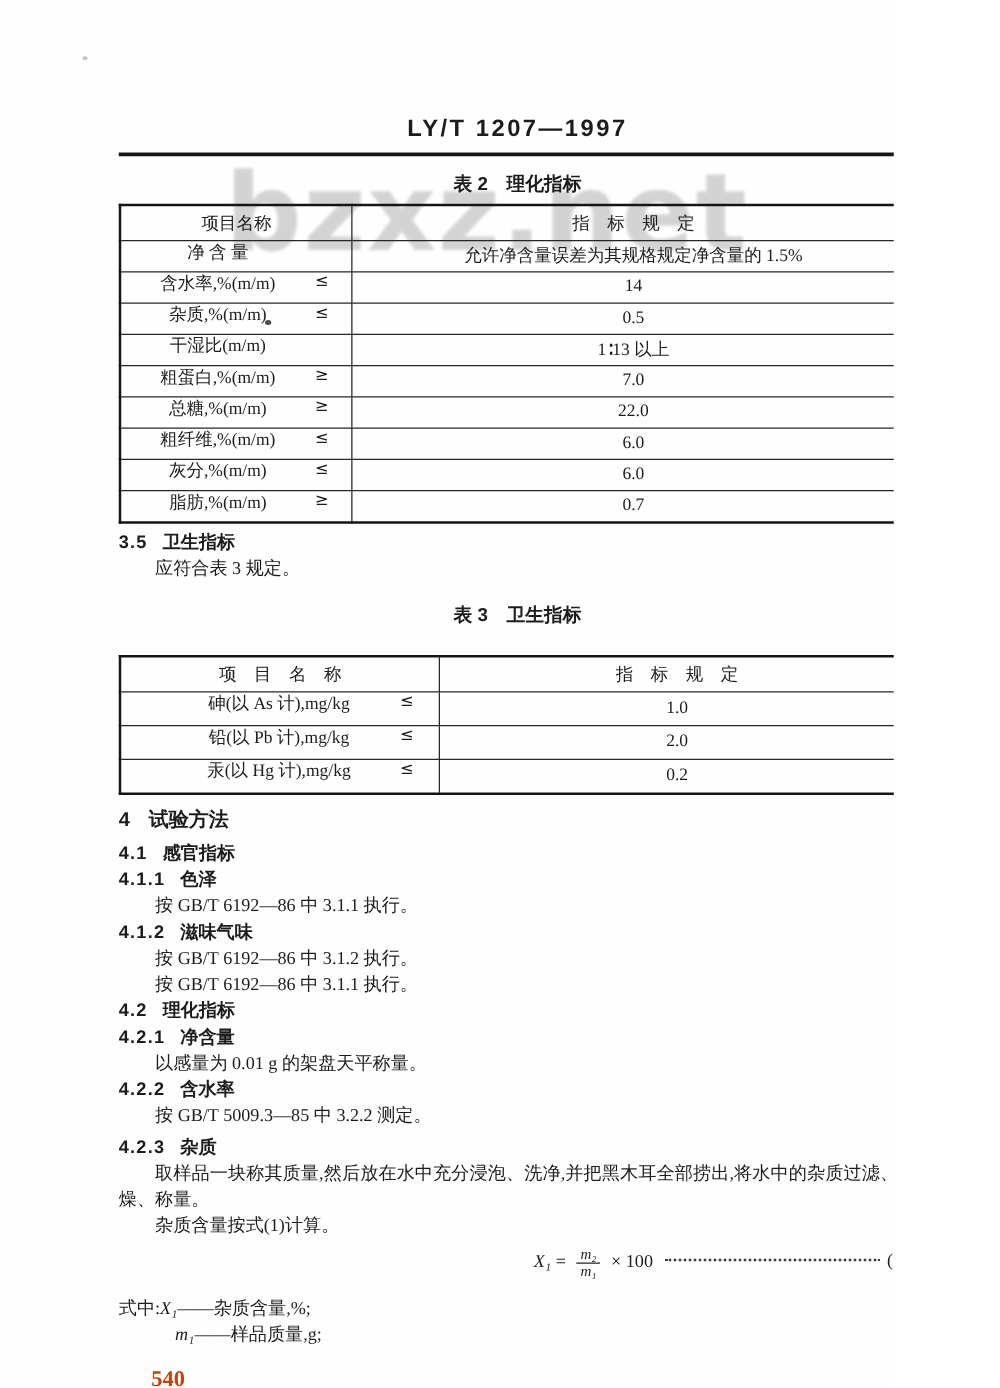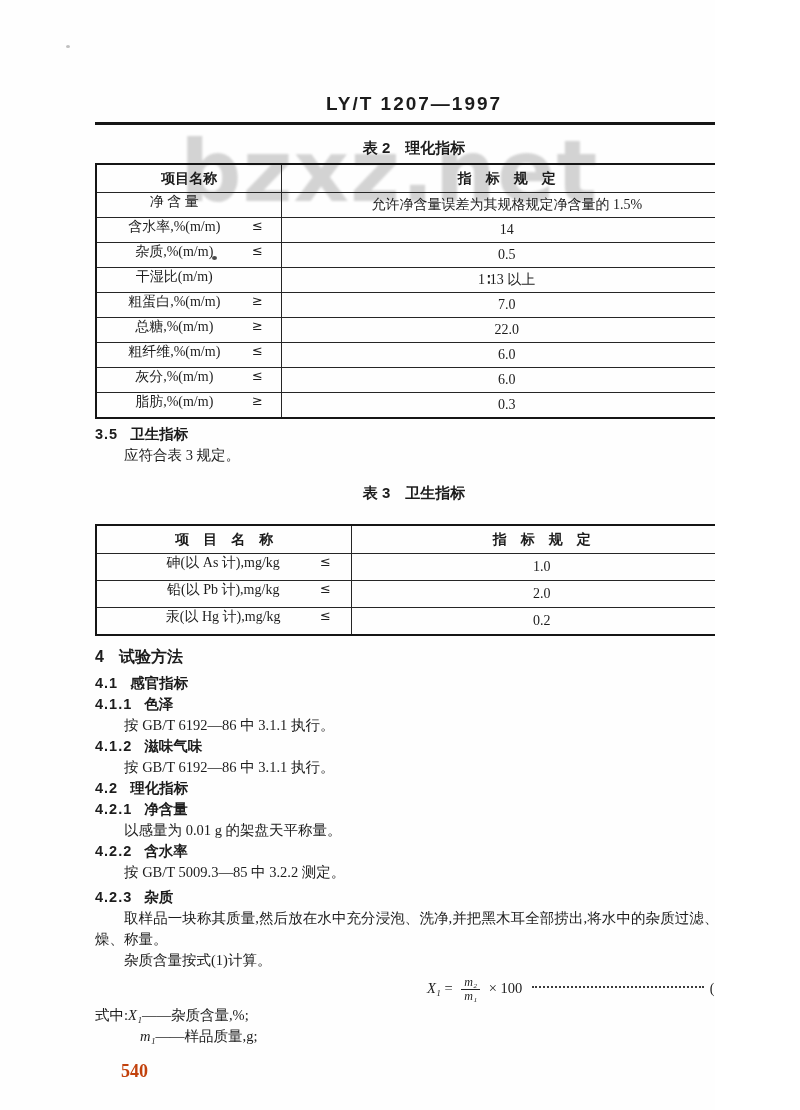--- a/index.html
+++ b/index.html
@@ -13,21 +13,21 @@
   .doc-header{margin-top:93px;text-align:center;font-family:"Liberation Sans","DejaVu Sans",sans-serif;
         font-weight:700;font-size:19px;line-height:22px;letter-spacing:2px;}
   .header-rule{margin-top:7px;height:3px;background:#161616;}
   .table-title{text-align:center;font-family:"Liberation Sans","DejaVu Sans",sans-serif;
         font-weight:700;font-size:15px;line-height:20px;}
   .t2-title{margin-top:13px;}
   .t3-title{margin-top:17px;}
   table{width:100%;border-collapse:collapse;margin-top:5px;table-layout:fixed;}
   table{border:2px solid #151515;}
   th,td{border:1px solid #262626;font-size:14px;padding:0;}
-  th{font-family:"Liberation Sans","DejaVu Sans",sans-serif;font-weight:700;height:27px;text-align:center;}
+  th{font-family:"Liberation Sans","DejaVu Sans",sans-serif;font-weight:400;height:27px;text-align:center;}
   td{height:24px;}
   .t3 td{height:26px;}
   .t3{margin-top:21px;}
   .t2 .c1{width:29%;}
   .t3 .c1{width:40%;}
   td.c1{padding-left:4px;}
   .cell-flex{display:flex;align-items:flex-start;height:100%;}
   .t3 .cell-flex{padding-left:30px;}
   .lbl{flex:1;text-align:center;}
   .sym{width:20px;margin-right:14px;text-align:center;
@@ -46,21 +46,21 @@
   .c423{margin-top:4px;}
   .para{text-align:justify;}
   .formula-row{display:flex;align-items:center;margin-top:2px;height:32px;padding-left:332px;}
   .fvar{font-style:italic;}
   .formula-core{white-space:nowrap;font-size:14.5px;}
   .frac{display:inline-flex;flex-direction:column;align-items:center;vertical-align:middle;
         font-style:italic;font-size:12px;line-height:13px;margin:0 5px;}
   .fnum{border-bottom:1px solid #222;padding:0 3px;}
   .leader{flex:1;border-bottom:2px dotted #3a3a3a;height:1px;margin:0 6px 6px 10px;}
   .eq-no{font-size:14px;white-space:nowrap;}
-  .legend1{margin-top:0;}
+  .legend1{margin-top:11px;}
   .legend2{margin-left:45px;}
   .page-no{margin-top:14px;padding-left:26px;font-size:18px;color:#c2410c;font-weight:bold;}
   .speck1{position:absolute;left:66px;top:45px;width:4px;height:3px;background:#c0c0c0;border-radius:50%;}
   .speck2{position:absolute;left:212px;top:256px;width:5px;height:4px;background:#4a4a4a;border-radius:50%;z-index:2;}
 </style>
 </head>
 <body>
 
 <div class="page">
   <div class="watermark">bzxz.net</div>
@@ -154,21 +154,21 @@
             </td>
           <td class="c2">6.0</td>
         </tr>
         <tr>
           <td class="c1">
               <span class="cell-flex">
                 <span class="lbl">脂肪,%(m/m)</span>
                 <span class="sym">≥</span>
               </span>
             </td>
-          <td class="c2">0.3</td>
+          <td class="c2">0.7</td>
         </tr>
       </tbody>
     </table>
 
     <div class="clause c35">
       <span class="cnum">3.5</span><span>卫生指标</span>
     </div>
     <p class="body indent">应符合表 3 规定。</p>
 
     <div class="table-title t3-title">表 3　卫生指标</div>
@@ -220,20 +220,21 @@
     </div>
 
     <div class="clause">
       <span class="cnum">4.1.1</span><span>色泽</span>
     </div>
     <p class="body indent">按 GB/T 6192—86 中 3.1.1 执行。</p>
 
     <div class="clause">
       <span class="cnum">4.1.2</span><span>滋味气味</span>
     </div>
+    <p class="body indent">按 GB/T 6192—86 中 3.1.2 执行。</p>
 
     <p class="body indent">按 GB/T 6192—86 中 3.1.1 执行。</p>
 
     <div class="clause">
       <span class="cnum">4.2</span><span>理化指标</span>
     </div>
 
     <div class="clause">
       <span class="cnum">4.2.1</span><span>净含量</span>
     </div>

